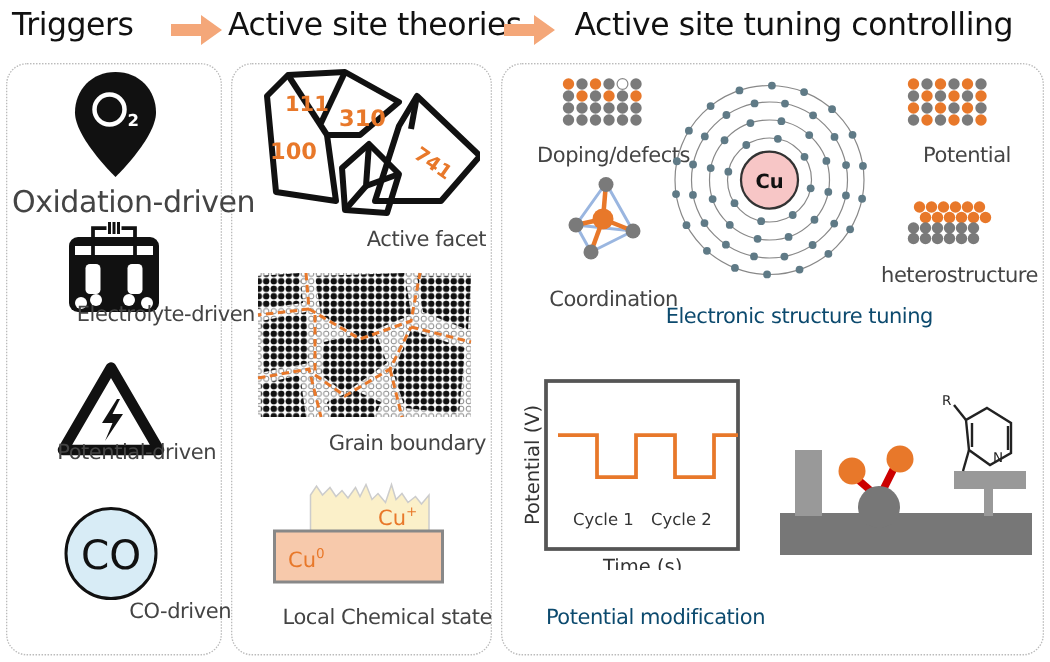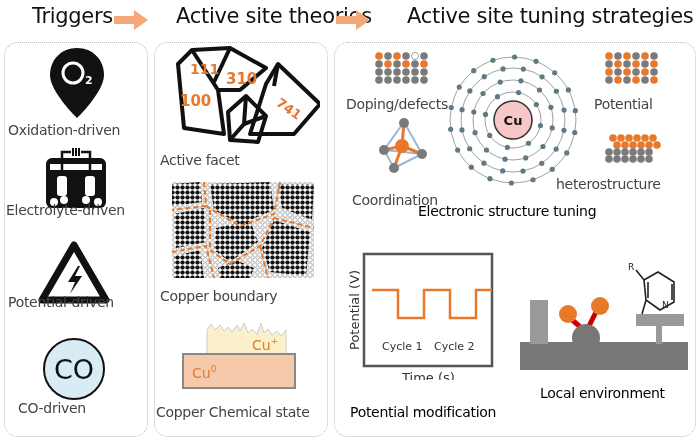--- a/index.html
+++ b/index.html
@@ -1,47 +1,47 @@
 <!DOCTYPE html>
 <html><head>
 <meta charset="utf-8">
 <style>
   html, body { margin:0; padding:0; background:#fff; }
   body { width:700px; height:441px; position:relative; overflow:hidden; font-family:"DejaVu Sans", sans-serif; }
-  .hdr { position:absolute; top:4px; font-size:21px; color:#111; letter-spacing:-0.3px; white-space:nowrap;margin-left:24px; }
+  .hdr { position:absolute; top:4px; font-size:21px; color:#111; letter-spacing:-0.3px; white-space:nowrap; }
   .arrow { position:absolute; top:10px; width:34px; height:20px; }
   .panel { position:absolute; border:1.5px dotted #bbb; border-radius:14px; box-sizing:border-box; }
-  .lbl { position:absolute; font-size:14px; color:#444; white-space:nowrap; text-align:left; letter-spacing:-0.3px; }
-  .blue { color:#000000; }
+  .lbl { position:absolute; font-size:14px; color:#444; white-space:nowrap; text-align:right; letter-spacing:-0.3px; }
+  .blue { color:#0c4a6e; }
   .abs { position:absolute; }
   svg text { font-family:"DejaVu Sans", sans-serif; }
 </style>
 </head>
 <body>
 
 <div class="hdr" style="left:8px">Triggers</div>
 <svg class="arrow" style="left:114px" viewBox="0 0 34 20">
     <polygon points="0,6 20,6 20,0 34,10 20,20 20,14 0,14" fill="#f4a779"></polygon>
   </svg>
 <div class="hdr" style="left:152px">Active site theories</div>
 <svg class="arrow" style="left:336px" viewBox="0 0 34 20">
     <polygon points="0,6 20,6 20,0 34,10 20,20 20,14 0,14" fill="#f4a779"></polygon>
   </svg>
-<div class="hdr" style="left:383px">Active site tuning strategies</div>
+<div class="hdr" style="left:383px">Active site tuning controlling</div>
 
 <div class="panel" style="left:4px;top:42px;width:144px;height:395px"></div>
 <div class="panel" style="left:154px;top:42px;width:174px;height:395px"></div>
 <div class="panel" style="left:334px;top:42px;width:362px;height:395px"></div>
 
 <svg class="abs" style="left:48px;top:46px" width="58" height="74" viewBox="0 0 58 74">
   <path d="M29 2 C13 2 2 14 2 29 C2 46 29 72 29 72 C29 72 56 46 56 29 C56 14 45 2 29 2 Z" fill="#111"></path>
   <circle cx="25" cy="27" r="10" fill="none" stroke="#fff" stroke-width="3"></circle>
   <text x="37" y="38" font-size="11" font-weight="bold" fill="#fff">2</text>
 </svg>
-<div class="lbl" style="left:8px;top:122px;width:136px;font-size:14px">Oxidation-driven</div>
+<div class="lbl" style="left:8px;top:122px;width:136px;font-size:20px">Oxidation-driven</div>
 
 <svg class="abs" style="left:42px;top:146px" width="68" height="64" viewBox="0 0 68 64">
   <rect x="4" y="12" width="60" height="50" rx="6" fill="#111"></rect>
   <rect x="8" y="18" width="52" height="6" fill="#fff"></rect>
   <path d="M8 24 q6 4 13 0 q6 4 13 0 q6 4 13 0 q6 4 13 0" fill="#111"></path>
   <path d="M20 30 V6 H48 V30" fill="none" stroke="#111" stroke-width="2.5"></path>
   <rect x="29" y="1" width="10" height="10" fill="#fff"></rect>
   <line x1="31" y1="2" x2="31" y2="10" stroke="#111" stroke-width="2"></line>
     <line x1="34" y1="2" x2="34" y2="10" stroke="#111" stroke-width="2"></line>
     <line x1="37" y1="2" x2="37" y2="10" stroke="#111" stroke-width="2"></line>
@@ -104,29 +104,29 @@
   <polygon points="48,88 66,80 84,88 80,98 50,98" fill="url(#dots)"></polygon>
   <g fill="none" stroke="#e8782a" stroke-width="2" stroke-dasharray="5,3">
     <polyline points="34,2 36,26 2,30"></polyline>
     <polyline points="36,26 70,46 104,34 110,2"></polyline>
     <polyline points="40,30 40,70 60,84 90,66 104,38"></polyline>
     <polyline points="104,38 144,48"></polyline>
     <polyline points="2,72 36,66 44,98"></polyline>
     <polyline points="90,66 98,98"></polyline>
   </g>
 </svg>
-<div class="lbl" style="left:160px;top:288px;width:164px">Copper boundary</div>
+<div class="lbl" style="left:160px;top:288px;width:164px">Grain boundary</div>
 
 <svg class="abs" style="left:180px;top:320px" width="130" height="72" viewBox="0 0 130 72">
   <path d="M27 34 V10 l4 -6 l4 6 l5 -5 l4 6 l4 -4 l4 5 l5 -7 l3 6 l4 -8 l4 10 l4 -4 l5 6 l4 -12 l3 10 l4 -4 l4 6 l5 -4 l4 5 l5 -6 V34 Z" fill="#fbf0c9" stroke="#ccc" stroke-width="1"></path>
   <rect x="3" y="34" width="112" height="34" fill="#f7c9ab" stroke="#888" stroke-width="2"></rect>
   <text x="72" y="30" font-size="14" fill="#e8782a"><tspan>Cu</tspan><tspan font-size="9" dy="-6">+</tspan></text>
   <text x="12" y="58" font-size="14" fill="#e8782a"><tspan>Cu</tspan><tspan font-size="9" dy="-6">0</tspan></text>
 </svg>
-<div class="lbl" style="left:156px;top:404px;width:172px">Copper Chemical state</div>
+<div class="lbl" style="left:156px;top:404px;width:172px">Local Chemical state</div>
 
 <svg class="abs" style="left:374px;top:52px" width="56" height="32" viewBox="0 0 56 32" id="dopingSvg">
     <circle cx="5" cy="4" r="3.8" fill="#e8782a"></circle>
     <circle cx="14" cy="4" r="3.8" fill="#7a7a7a"></circle>
     <circle cx="23" cy="4" r="3.8" fill="#e8782a"></circle>
     <circle cx="32" cy="4" r="3.8" fill="#7a7a7a"></circle>
     <circle cx="41" cy="4" r="3.6" fill="#fff" stroke="#888" stroke-width="0.8"></circle>
     <circle cx="50" cy="4" r="3.8" fill="#7a7a7a"></circle>
     <circle cx="5" cy="12" r="3.8" fill="#7a7a7a"></circle>
     <circle cx="14" cy="12" r="3.8" fill="#e8782a"></circle>
@@ -279,21 +279,21 @@
     <circle cx="29" cy="18" r="3.8" fill="#7a7a7a"></circle>
     <circle cx="37" cy="18" r="3.8" fill="#7a7a7a"></circle>
     <circle cx="45" cy="18" r="3.8" fill="#7a7a7a"></circle>
     <circle cx="5" cy="25" r="3.8" fill="#7a7a7a"></circle>
     <circle cx="13" cy="25" r="3.8" fill="#7a7a7a"></circle>
     <circle cx="21" cy="25" r="3.8" fill="#7a7a7a"></circle>
     <circle cx="29" cy="25" r="3.8" fill="#7a7a7a"></circle>
     <circle cx="37" cy="25" r="3.8" fill="#7a7a7a"></circle>
     <circle cx="45" cy="25" r="3.8" fill="#7a7a7a"></circle>
   </svg>
-<div class="lbl" style="left:556px;top:176px;width:124px">heterostructure</div>
+<div class="lbl" style="left:568px;top:176px;width:124px">heterostructure</div>
 
 <div class="lbl blue" style="left:418px;top:203px;width:204px">Electronic structure tuning</div>
 
 <svg class="abs" style="left:342px;top:250px" width="170" height="130" viewBox="0 0 170 130">
   <rect x="22" y="4" width="128" height="112" fill="#fff" stroke="#555" stroke-width="2.5"></rect>
   <polyline points="30,40 56,40 56,68 82,68 82,40 108,40 108,68 134,68 134,40 150,40" fill="none" stroke="#e8782a" stroke-width="2.5"></polyline>
   <text x="0" y="0" font-size="13" fill="#333" transform="translate(17,100) rotate(-90)">Potential (V)</text>
   <text x="40" y="100" font-size="11" fill="#333">Cycle 1</text>
   <text x="92" y="100" font-size="11" fill="#333">Cycle 2</text>
   <text x="60" y="132" font-size="13" fill="#333">Time (s)</text>
@@ -314,14 +314,14 @@
     <polygon points="140,20 156,30 156,50 142,58 128,48 126,28"></polygon>
     <line x1="130" y1="30" x2="130" y2="46"></line>
     <line x1="154" y1="32" x2="154" y2="48"></line>
     <line x1="126" y1="28" x2="118" y2="18"></line>
     <line x1="128" y1="48" x2="124" y2="62"></line>
   </g>
   <text x="110" y="18" font-size="9" fill="#222">R</text>
   <text x="144" y="56" font-size="9" fill="#222">N</text>
 </svg>
 <div class="lbl blue" style="left:540px;top:384px;width:150px;line-height:18px">
-  <span>Local environment</span><br>
+  <br>
 </div>
 
 </body></html>

